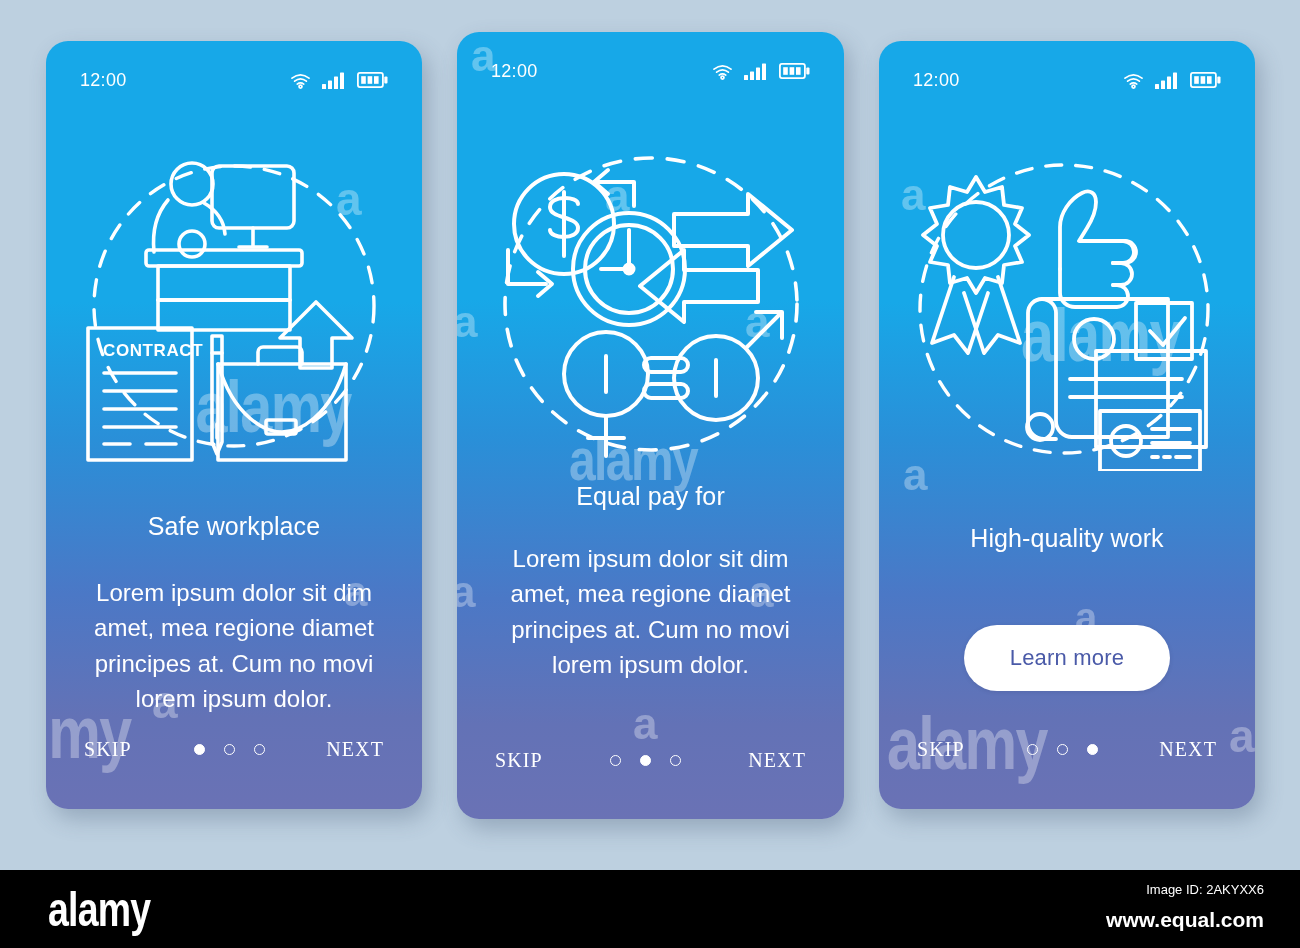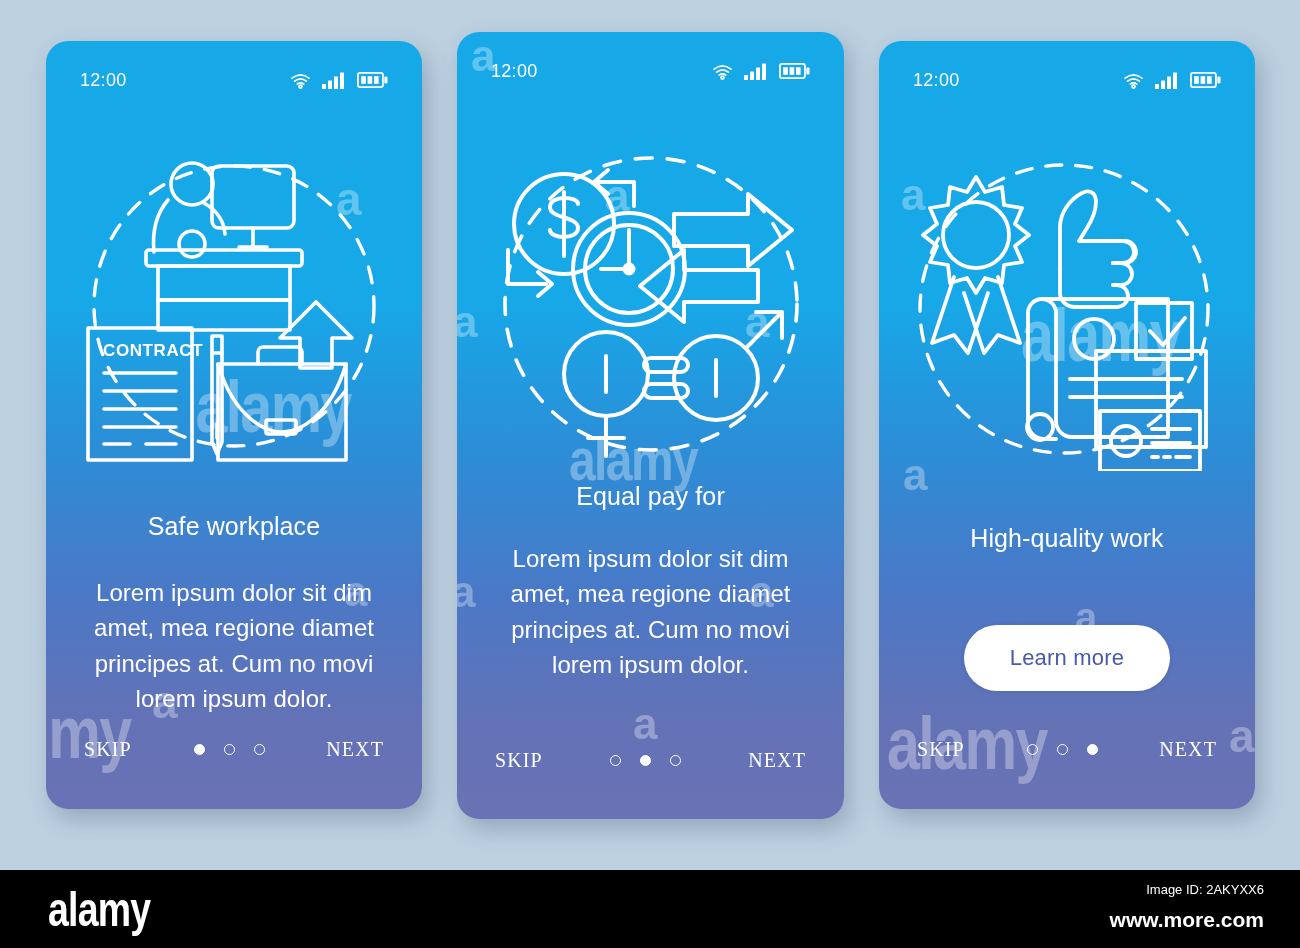--- a/index.html
+++ b/index.html
@@ -487,16 +487,16 @@
     <span class="wm" style="left:122px; top:258px; font-size:74px; letter-spacing:-2px; transform:scaleX(0.8);">alamy</span>
     <span class="wm" style="left:24px; top:412px; font-size:44px;">a</span>
     <span class="wm" style="left:196px; top:556px; font-size:40px;">a</span>
     <span class="wm" style="left:-12px; top:666px; font-size:74px; letter-spacing:-2px; transform:scaleX(0.8);">alamy</span>
     <span class="wm" style="left:350px; top:672px; font-size:46px;">a</span>
   </div>
 
   <div id="footer">
     <span class="logo">alamy</span>
     <span class="imgid">Image ID: 2AKYXX6</span>
-    <span class="site">www.more.com</span>
+    <span class="site">www.equal.com</span>
   </div>
 
 </div>
 
 </body></html>

